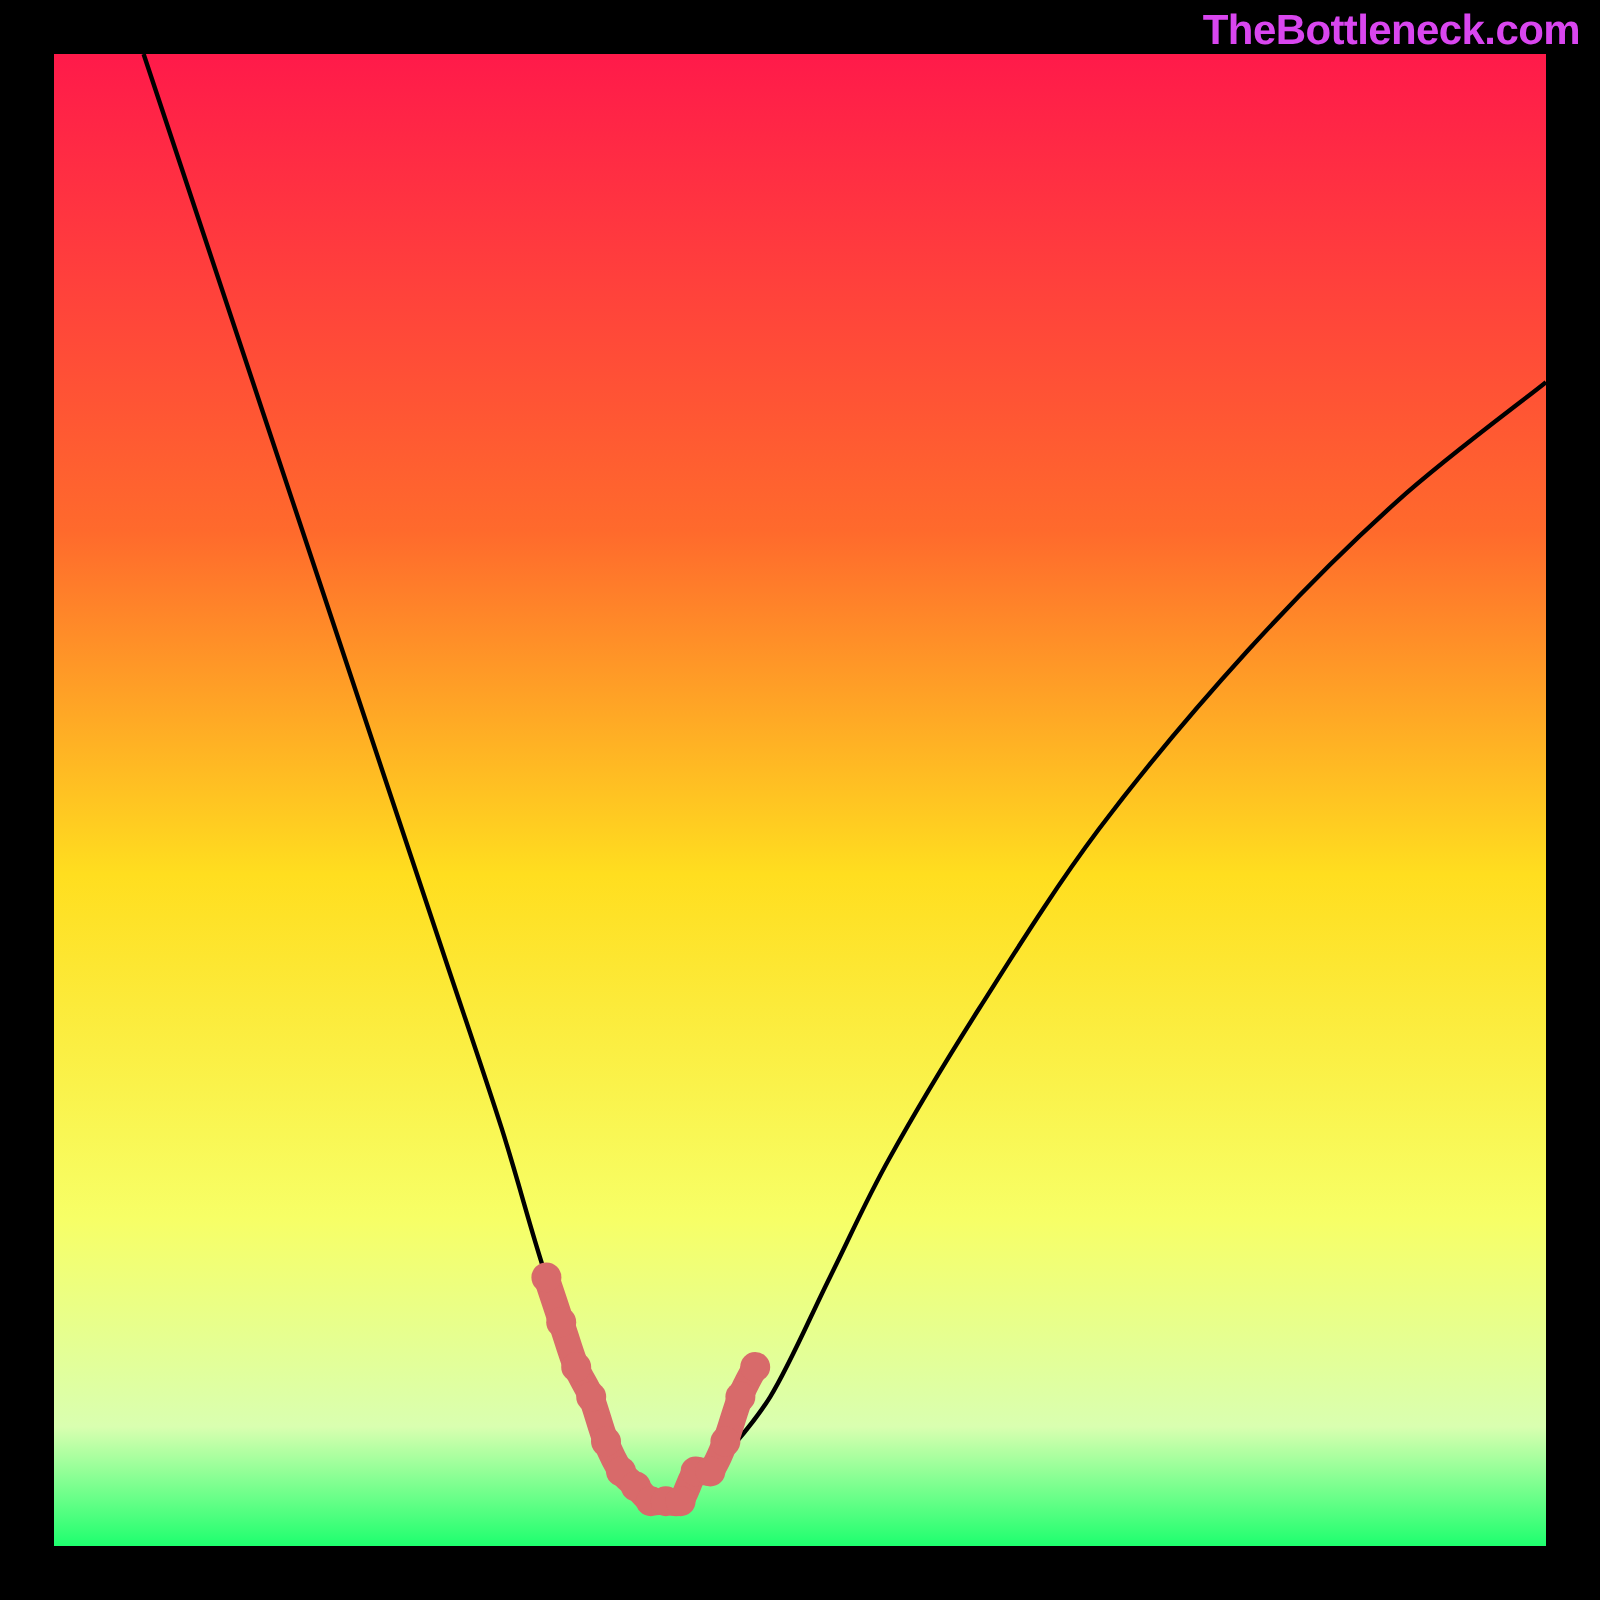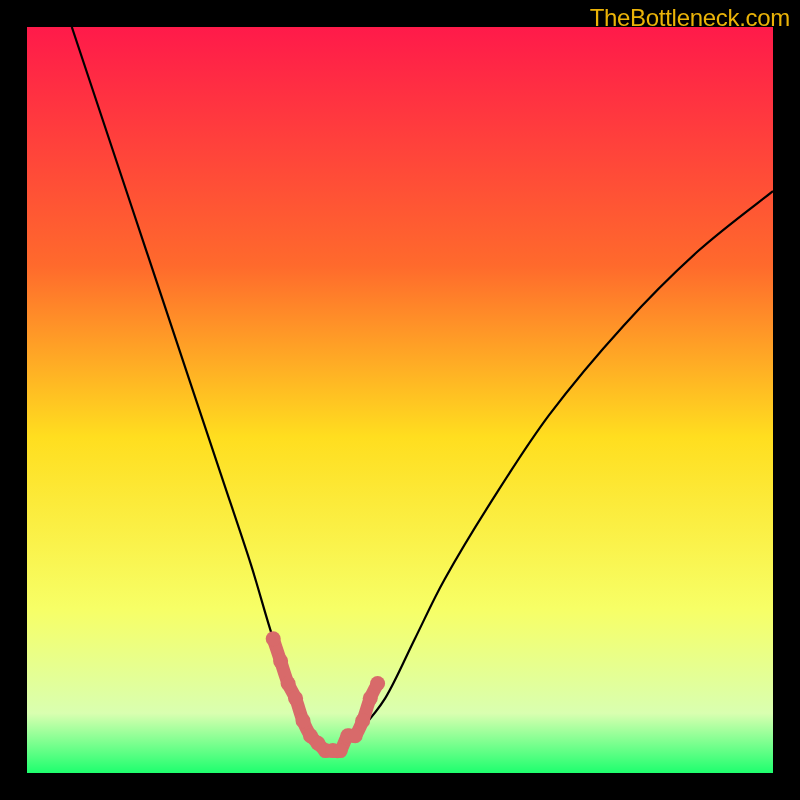--- a/index.html
+++ b/index.html
@@ -28,23 +28,23 @@
     position: absolute;
     left: 0;
     top: 0;
     width: 100%;
     height: 100%;
   }
   .watermark {
     position: absolute;
     top: 4px;
     right: 10px;
-    color: #eab308;
-    font-size: 24px;
-    font-weight: 400;
+    color: #d946ef;
+    font-size: 21px;
+    font-weight: 700;
     letter-spacing: -0.3px;
   }
   svg.curve {
     position: absolute;
     left: 0;
     top: 0;
     width: 100%;
     height: 100%;
   }
 </style>

